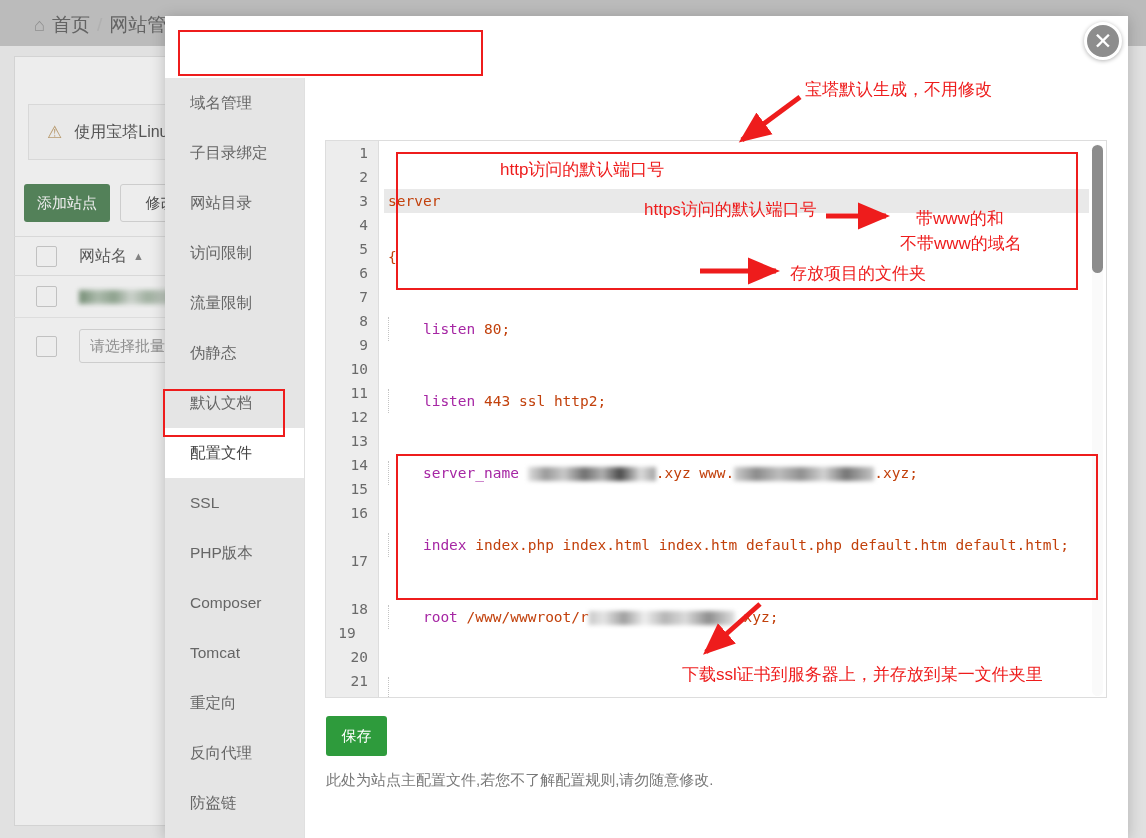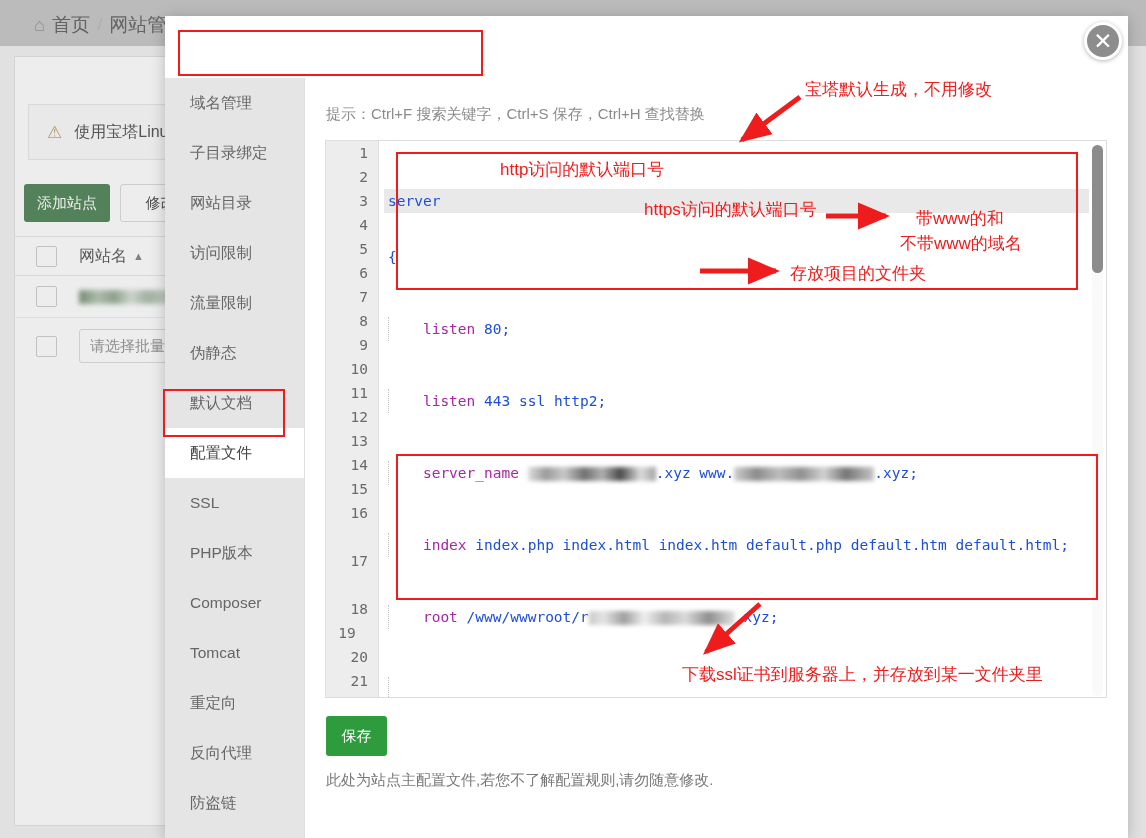--- a/index.html
+++ b/index.html
@@ -150,21 +150,21 @@
     font-family:"DejaVu Sans Mono","Liberation Mono",monospace;
     font-size:14.5px; color:#333; padding-left:5px; white-space:pre; overflow:hidden;
   }
   .cl { height:24px; line-height:24px; position:relative; padding-left:4px; }
   .cl.first { background:#e9e9e9; }
   .indent-guide {
     position:absolute; left:4px; top:0; bottom:0; width:1px;
     border-left:1px dotted #c4c4c4;
   }
   .kw   { color:#a626a4; }
-  .plain{ color:#1d4ed8; }
+  .plain{ color:#c2410c; }
   .ed-scroll {
     position:absolute; right:3px; top:3px; width:11px; height:552px;
     background:#fafafa; border-radius:6px;
   }
   .ed-thumb {
     position:absolute; right:3px; top:4px; width:11px; height:128px;
     background:#8c8c8c; border-radius:6px;
   }
 
   .inline-blur { display:inline-block; vertical-align:middle; filter:blur(2.3px); }
@@ -280,21 +280,20 @@
         <div class="side-item">
           <span>反向代理</span>
         </div>
         <div class="side-item">
           <span>防盗链</span>
         </div>
       </div>
     <div class="side-red-box"></div>
 
     <div class="modal-body">
-      <div class="tip-line">提示：Ctrl+F 搜索关键字，Ctrl+S 保存，Ctrl+H 查找替换</div>
 
       <div class="editor">
         <div class="gutter" id="gutter">
             <div class="gl" style="height: 24px; line-height: 24px;">1</div>
             <div class="gl" style="height: 24px; line-height: 24px;">2</div>
             <div class="gl" style="height: 24px; line-height: 24px;">3</div>
             <div class="gl" style="height: 24px; line-height: 24px;">4</div>
             <div class="gl" style="height: 24px; line-height: 24px;">5</div>
             <div class="gl" style="height: 24px; line-height: 24px;">6</div>
             <div class="gl" style="height: 24px; line-height: 24px;">7</div>

